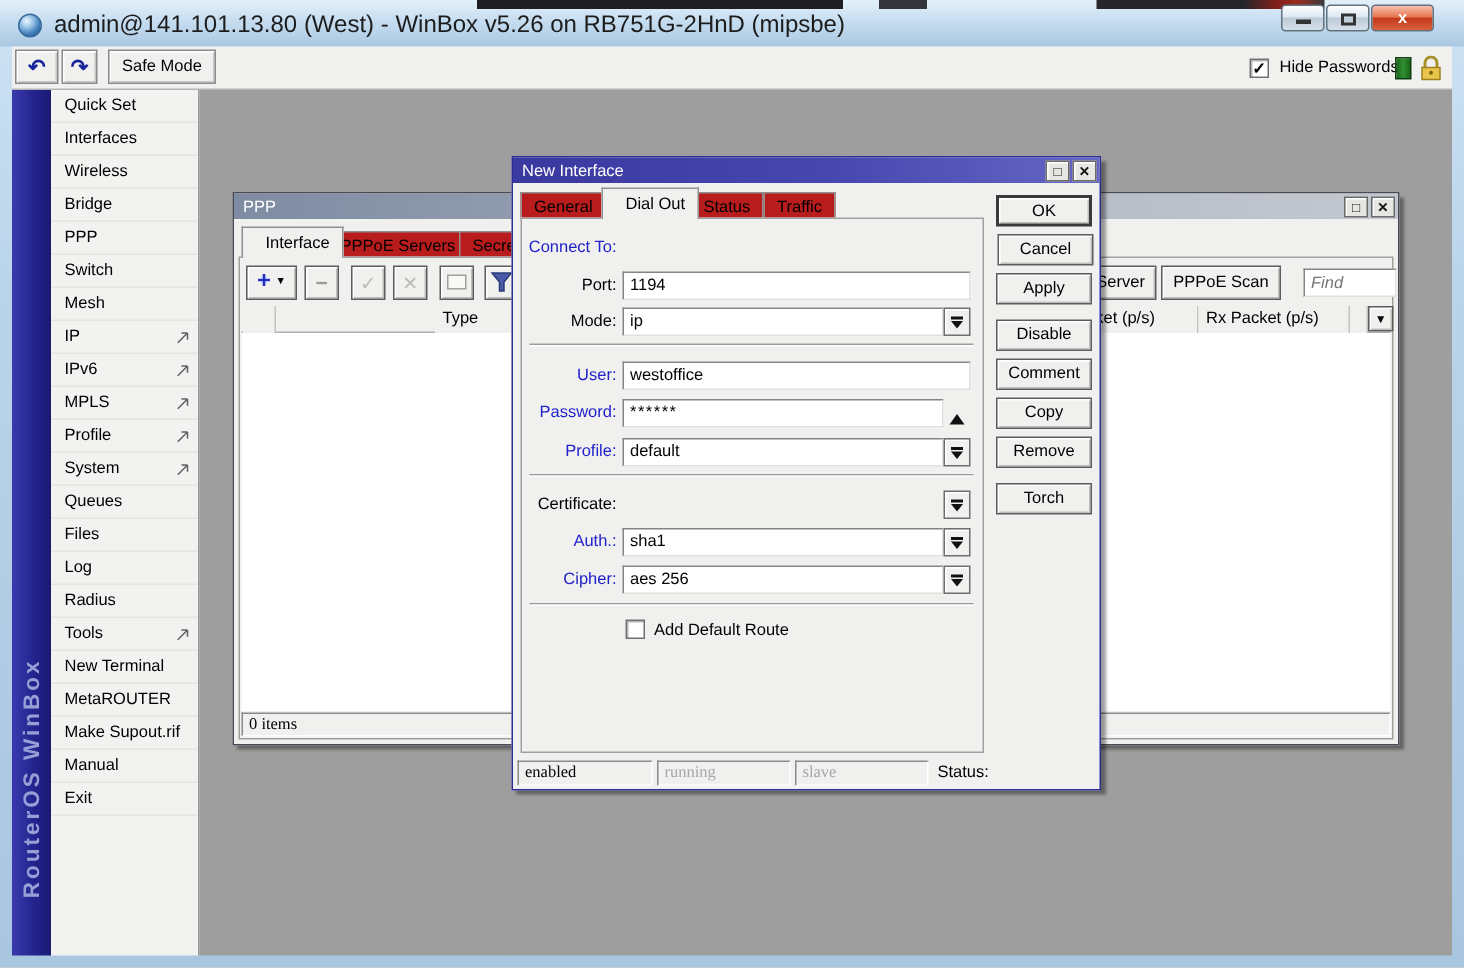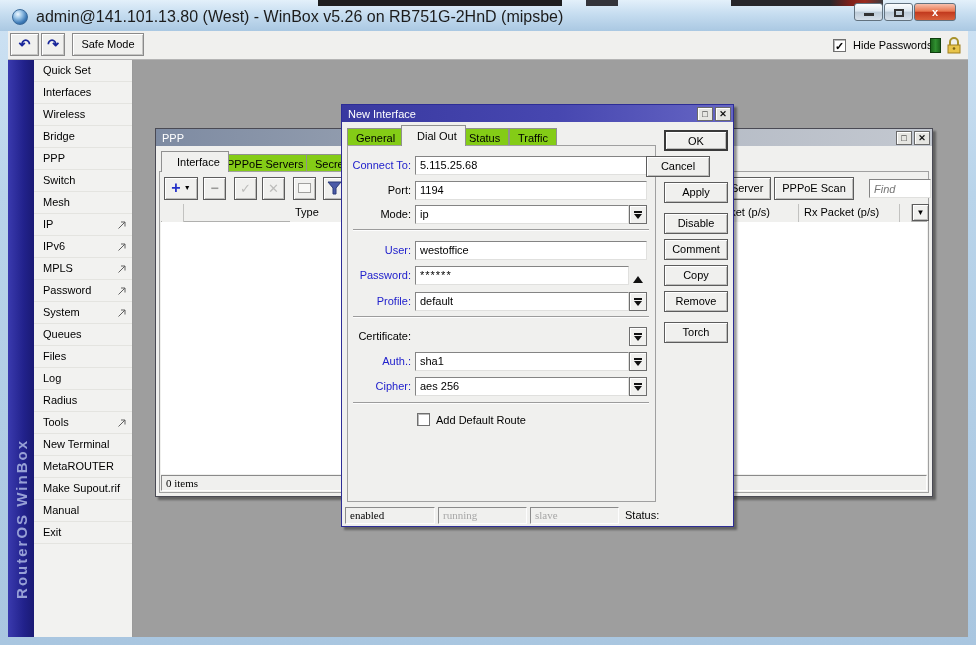--- a/index.html
+++ b/index.html
@@ -56,21 +56,21 @@
   .subwin { position:absolute; background:#f0f0ee; border:1px solid #4a4a54;
             box-shadow:3px 3px 2px rgba(0,0,0,0.38); }
   .sw-title { position:absolute; left:0; top:0; right:0; height:17px; color:#fff;
               font-size:11px; line-height:19px; padding-left:6px; }
   .sw-btns { position:absolute; right:2px; top:2px; display:flex; }
   .sw-btn { width:16px; height:14px; margin-left:2px; background:#e6e6e2; border:1px solid #6a6a6a;
             box-shadow:inset 1px 1px 0 #fff; font-size:9px; line-height:12px; text-align:center;
             color:#111; font-weight:bold; }
   .tab { position:absolute; bottom:0; border:1px solid #909090; border-bottom:none; background:#f0f0ee;
          padding:0 8px; font-size:11px; white-space:nowrap; cursor:default; }
-  .tab.inactive { height:18px; line-height:18px; background:#84cc16; }
+  .tab.inactive { height:18px; line-height:18px; background:#b91c1c; }
   .tab.active { height:21px; line-height:21px; z-index:3; box-shadow:0 1px 0 #f0f0ee;padding-left:15px; }
   .panel { position:absolute; border:1px solid #a0a0a0; background:#f0f0ee; }
 
   .btn { background:#f0f0ee; border:1px solid #5c5c5c; box-shadow:inset 1px 1px 0 #fff, inset -1px -1px 0 #bdbdbb;
          font-size:11px; text-align:center; cursor:default; position:absolute; }
   .field { position:absolute; height:19px; background:#fff; border:1px solid;
            border-color:#848484 #e0e0de #e0e0de #848484; font-size:11px; line-height:17px;
            padding-left:4px; white-space:nowrap; overflow:hidden; }
   .ddbtn { position:absolute; width:18px; height:19px; background:#f0f0ee; border:1px solid #6e6e6e;
            box-shadow:inset 1px 1px 0 #fff; }
@@ -143,21 +143,21 @@
           <path d="M1.5 8.5 L8 2 M8 2 V6.5 M8 2 H4" fill="none" stroke="#606060"></path>
         </svg></div>
     <div class="side-item"><span>IPv6</span>
       <svg class="sub-arrow" width="10" height="10">
           <path d="M1.5 8.5 L8 2 M8 2 V6.5 M8 2 H4" fill="none" stroke="#606060"></path>
         </svg></div>
     <div class="side-item"><span>MPLS</span>
       <svg class="sub-arrow" width="10" height="10">
           <path d="M1.5 8.5 L8 2 M8 2 V6.5 M8 2 H4" fill="none" stroke="#606060"></path>
         </svg></div>
-    <div class="side-item"><span>Password</span>
+    <div class="side-item"><span>Profile</span>
       <svg class="sub-arrow" width="10" height="10">
           <path d="M1.5 8.5 L8 2 M8 2 V6.5 M8 2 H4" fill="none" stroke="#606060"></path>
         </svg></div>
     <div class="side-item"><span>System</span>
       <svg class="sub-arrow" width="10" height="10">
           <path d="M1.5 8.5 L8 2 M8 2 V6.5 M8 2 H4" fill="none" stroke="#606060"></path>
         </svg></div>
     <div class="side-item"><span>Queues</span></div>
     <div class="side-item"><span>Files</span></div>
     <div class="side-item"><span>Log</span></div>
@@ -243,21 +243,20 @@
         <div style="position:absolute;left:0;top:0;width:320px;height:22px;">
           <div class="tab inactive" style="left:2px;">General</div>
           <div class="tab active" style="left:56px;">Dial Out</div>
           <div class="tab inactive" style="left:115px;">Status</div>
           <div class="tab inactive" style="left:164px;">Traffic</div>
         </div>
 
         <div class="panel" style="left:2px;top:21px;width:309px;height:357px;"></div>
 
         <div class="flabel blue" style="left:0;top:32px;">Connect To:</div>
-        <div class="field" style="left:70px;top:32px;width:232px;">5.115.25.68</div>
 
         <div class="flabel" style="left:0;top:57px;">Port:</div>
         <div class="field" style="left:70px;top:57px;width:232px;">1194</div>
 
         <div class="flabel" style="left:0;top:81px;">Mode:</div>
         <div class="field" style="left:70px;top:81px;width:214px;">ip</div>
         <div class="ddbtn" style="left:284px;top:81px;">
             <span class="ddbar"></span>
             <span class="ddtri"></span>
           </div>
@@ -299,21 +298,21 @@
             <span class="ddbar"></span>
             <span class="ddtri"></span>
           </div>
 
         <div class="sep" style="left:8px;top:278px;width:296px;"></div>
 
         <div class="cb" style="left:72px;top:289px;"></div>
         <div style="position:absolute;left:91px;top:290px;">Add Default Route</div>
 
         <div class="btn" style="left:319px;top:6px;width:64px;height:21px;line-height:19px;border:2px solid #3a3a3a;">OK</div>
-        <div class="btn" style="left:301px;top:32px;width:64px;height:21px;line-height:19px;">Cancel</div>
+        <div class="btn" style="left:320px;top:32px;width:64px;height:21px;line-height:19px;">Cancel</div>
         <div class="btn" style="left:319px;top:58px;width:64px;height:21px;line-height:19px;">Apply</div>
         <div class="btn" style="left:319px;top:89px;width:64px;height:21px;line-height:19px;">Disable</div>
         <div class="btn" style="left:319px;top:115px;width:64px;height:21px;line-height:19px;">Comment</div>
         <div class="btn" style="left:319px;top:141px;width:64px;height:21px;line-height:19px;">Copy</div>
         <div class="btn" style="left:319px;top:167px;width:64px;height:21px;line-height:19px;">Remove</div>
         <div class="btn" style="left:319px;top:198px;width:64px;height:21px;line-height:19px;">Torch</div>
 
         <div class="sunken" style="left:0;top:383px;width:90px;height:17px;">enabled</div>
         <div class="sunken graytxt" style="left:93px;top:383px;width:89px;height:17px;">running</div>
         <div class="sunken graytxt" style="left:185px;top:383px;width:89px;height:17px;">slave</div>

